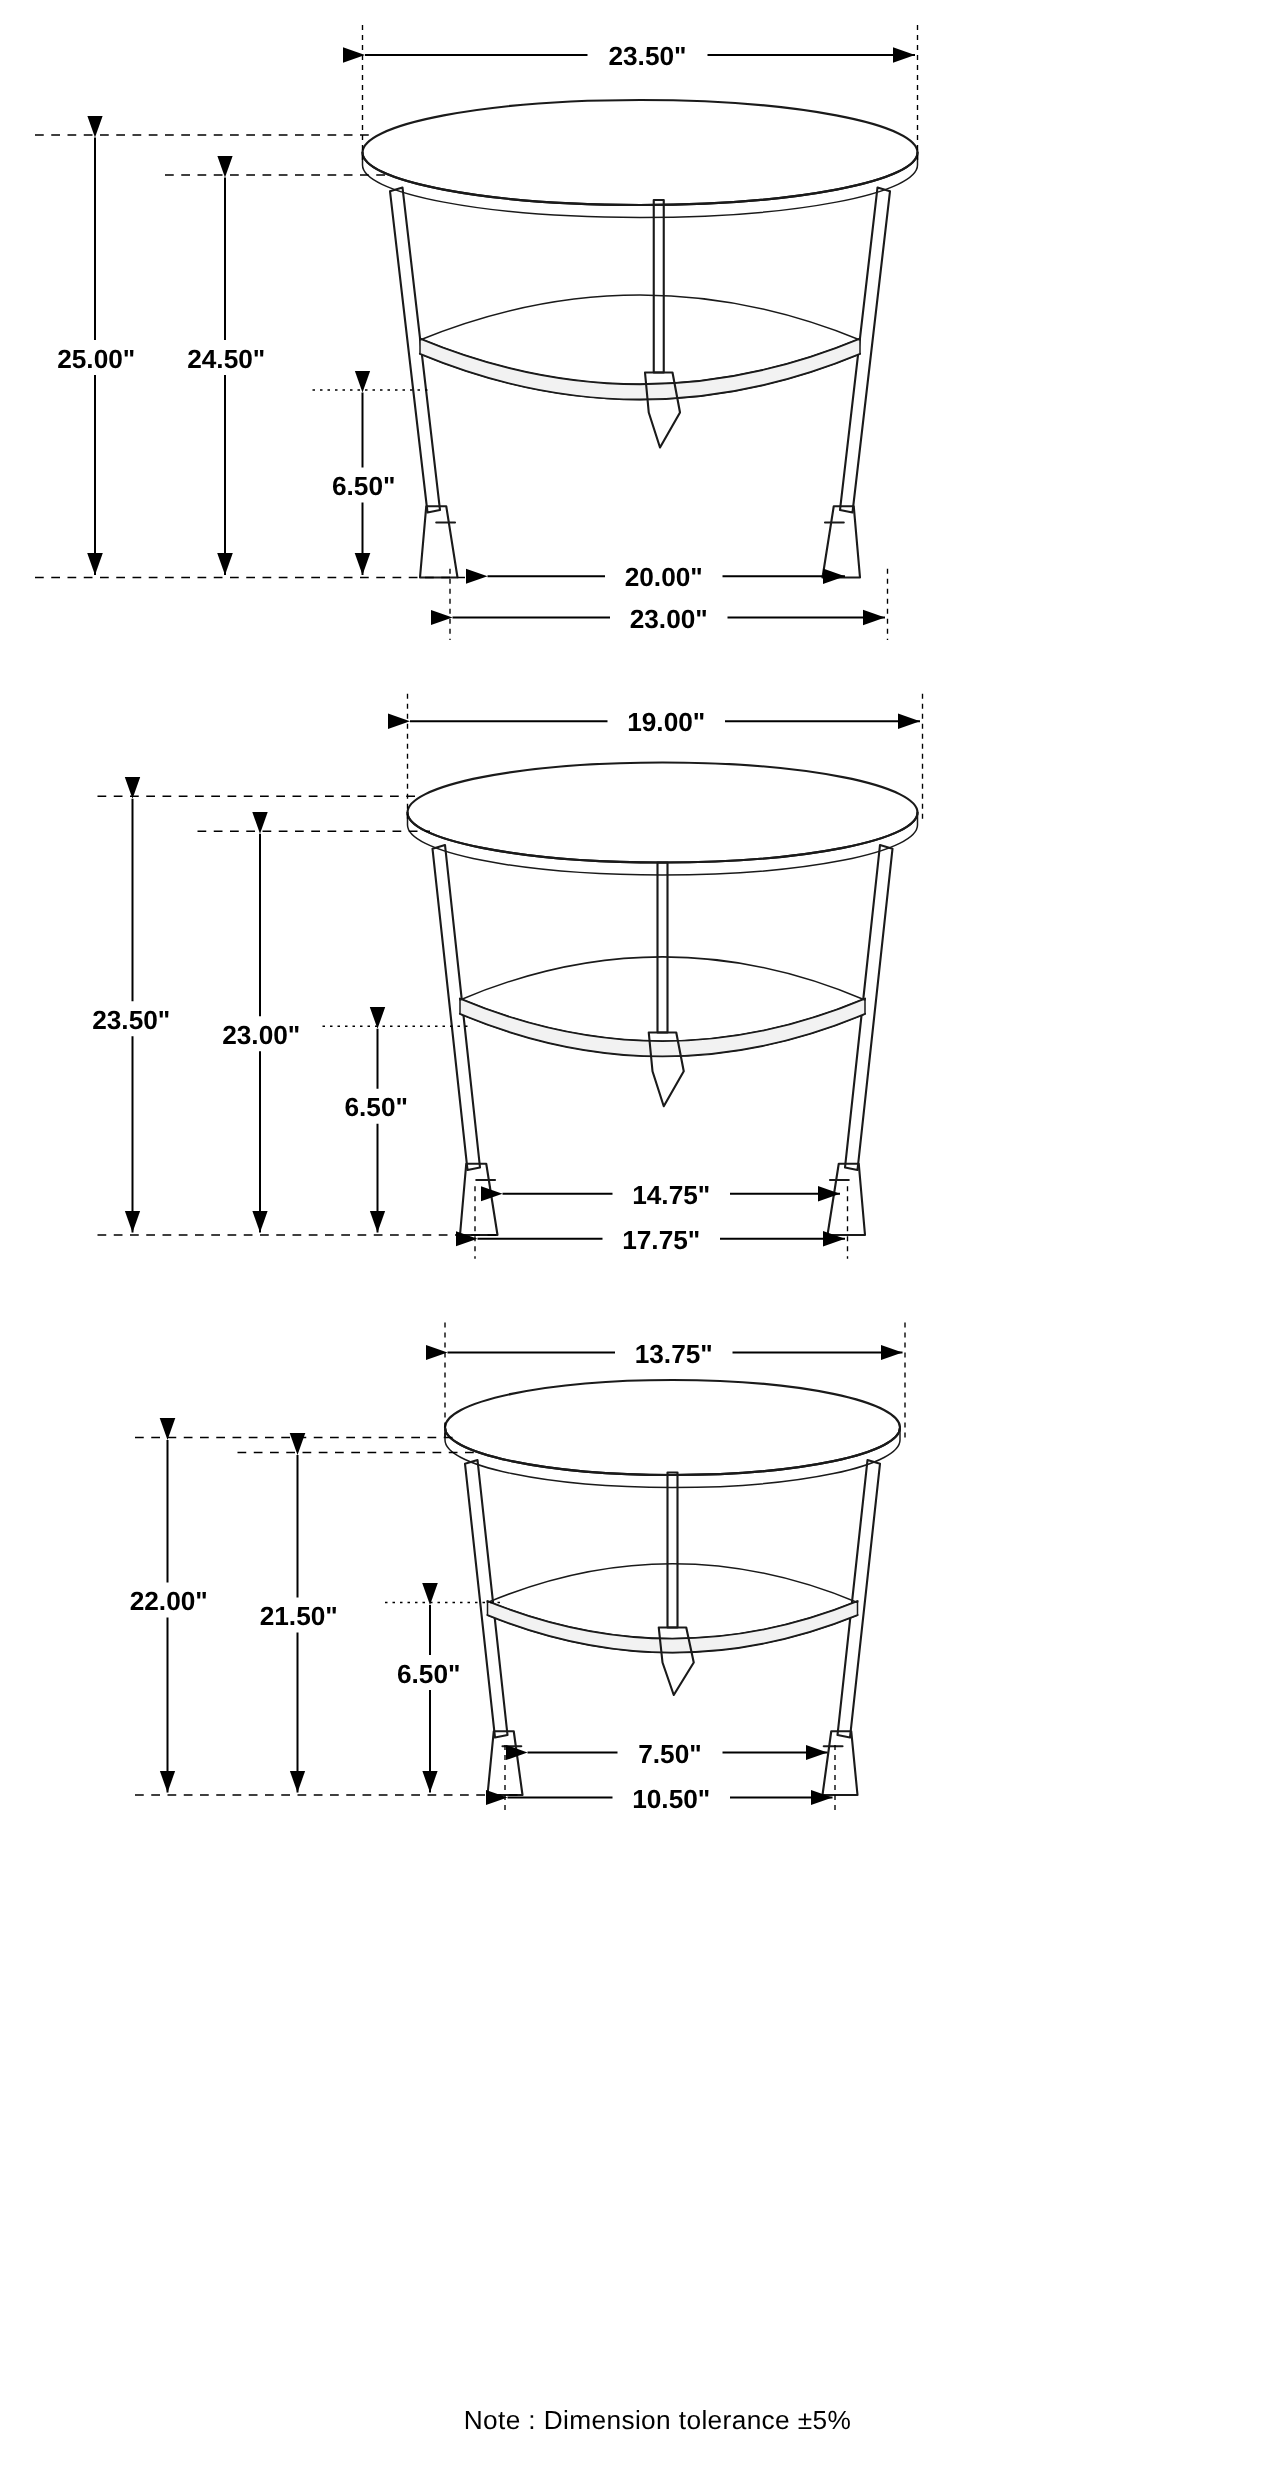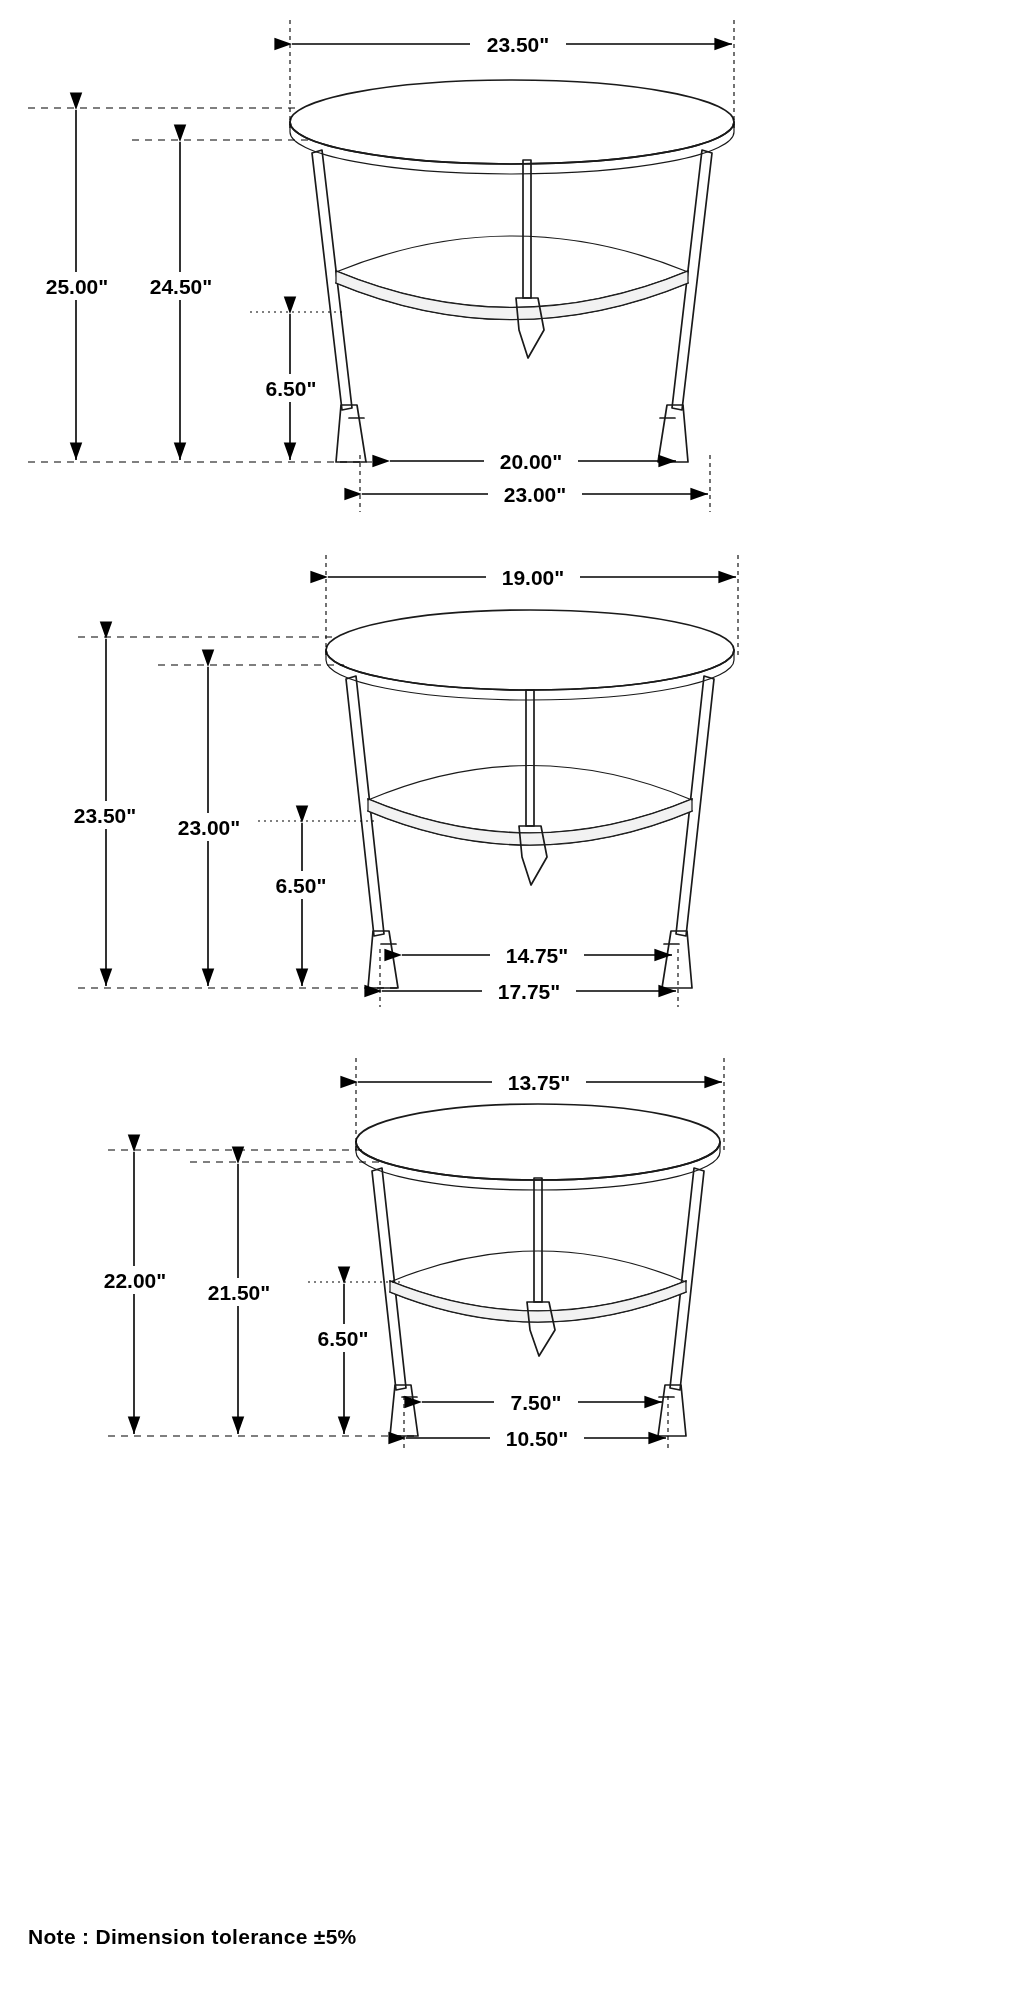--- a/index.html
+++ b/index.html
@@ -18,22 +18,23 @@
   .diagram {
     position: absolute;
     left: 0;
     width: 1024px;
   }
   .diagram svg { display: block; }
   .note {
     position: absolute;
     left: 0;
     width: 1024px;
+    text-align: center;
     font-size: 21px;
-    font-weight: bold;
+    font-weight: normal;
     color: #000000;
     letter-spacing: 0.3px;
     padding-left: 28px;
   }
   text {
     font-family: "Liberation Sans", sans-serif;
     font-weight: bold;
     fill: #000000;
   }
   .dimtext { font-size: 21px; }

